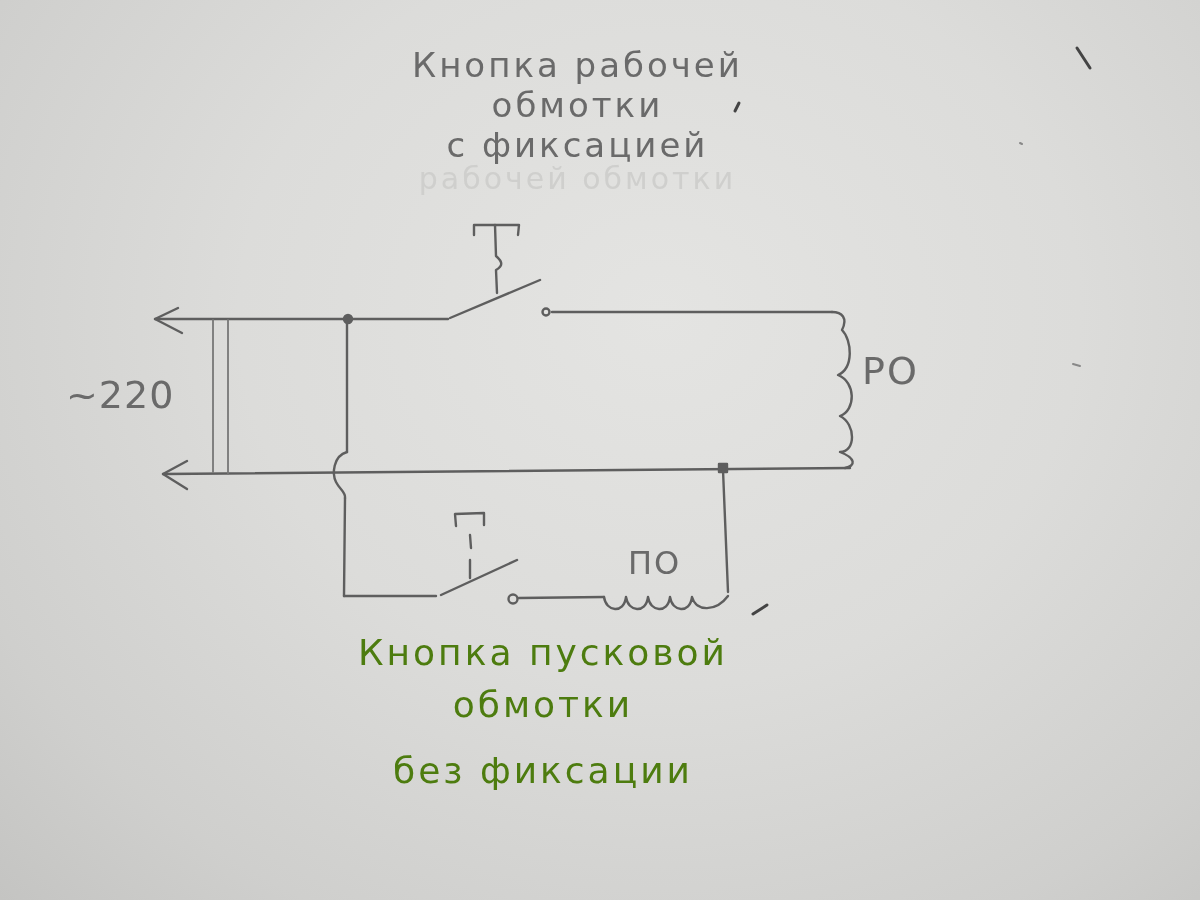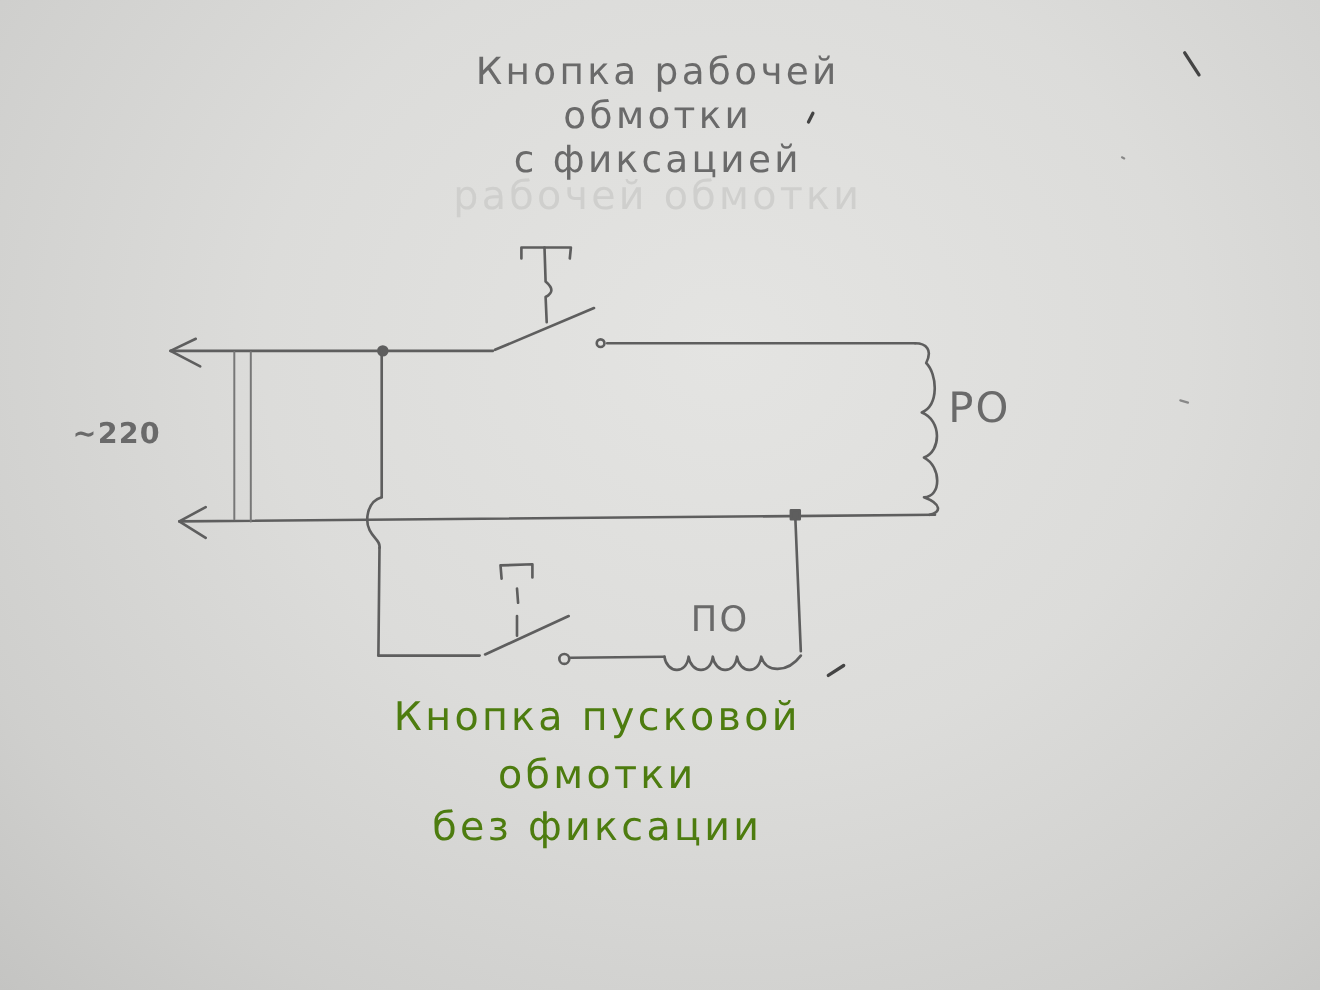--- a/index.html
+++ b/index.html
@@ -91,36 +91,36 @@
     <line x1="1077" y1="48" x2="1090" y2="68"></line>
     <line x1="739" y1="103" x2="735" y2="111"></line>
     <line x1="767" y1="605" x2="753" y2="614"></line>
   </g>
   <g stroke="#888" stroke-width="2" stroke-linecap="round">
     <line x1="1073" y1="364" x2="1080" y2="366"></line>
     <line x1="1020" y1="143" x2="1022" y2="144"></line>
   </g>
 </svg>
 
-<div class="hand" style="left:66px; top:372px; font-size:26px; letter-spacing:1px;font-weight:bold;">
+<div class="hand" style="left:66px; top:372px; font-size:38px; letter-spacing:1px;">
   <span>~220</span>
 </div>
 
 <div class="hand" style="left:862px; top:348px; font-size:38px; letter-spacing:2px;text-align:right;">
   <span>РО</span>
 </div>
 
 <div class="hand" style="left:628px; top:540px; font-size:32px; letter-spacing:2px;">
   <span>ПО</span>
 </div>
 
 <div class="hand" style="left:412px; top:42px; font-size:34px;">
   <span class="line">Кнопка рабочей</span>
   <span class="line" style="margin-top:-6px;">обмотки</span>
   <span class="line" style="margin-top:-6px;">с фиксацией</span>
-  <span class="line ghost" style="margin-top:-12px; font-size:36px;">рабочей обмотки</span>
+  <span class="line ghost" style="margin-top:-12px; font-size:30px;">рабочей обмотки</span>
 </div>
 
 <div class="hand" style="left:358px; top:630px; font-size:36px; color:#4d7c0f;">
   <span class="line">Кнопка пусковой</span>
   <span class="line" style="margin-top:6px;">обмотки</span>
-  <span class="line" style="margin-top:2px;">без фиксации</span>
+  <span class="line" style="margin-top:20px;">без фиксации</span>
 </div>
 
 </body></html>

